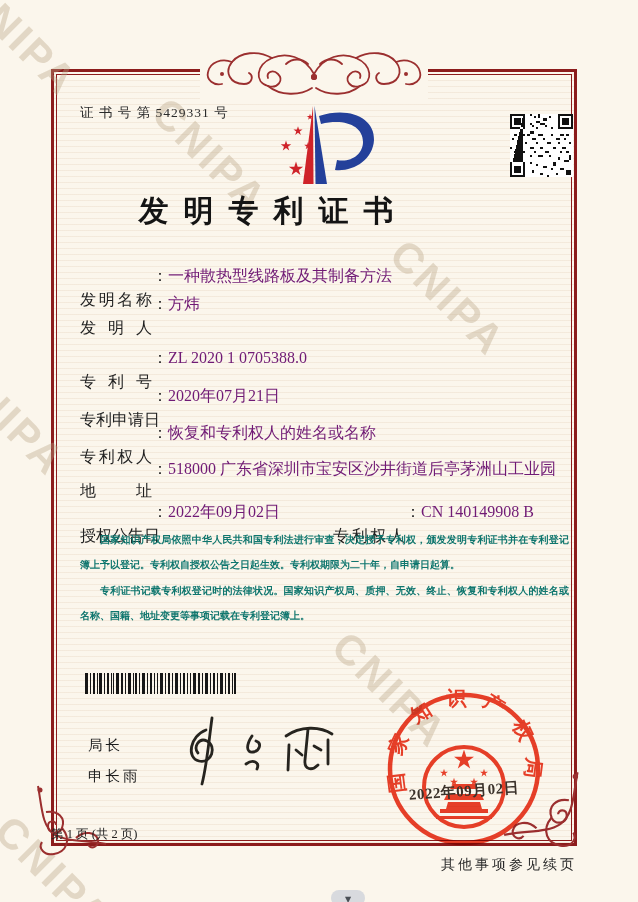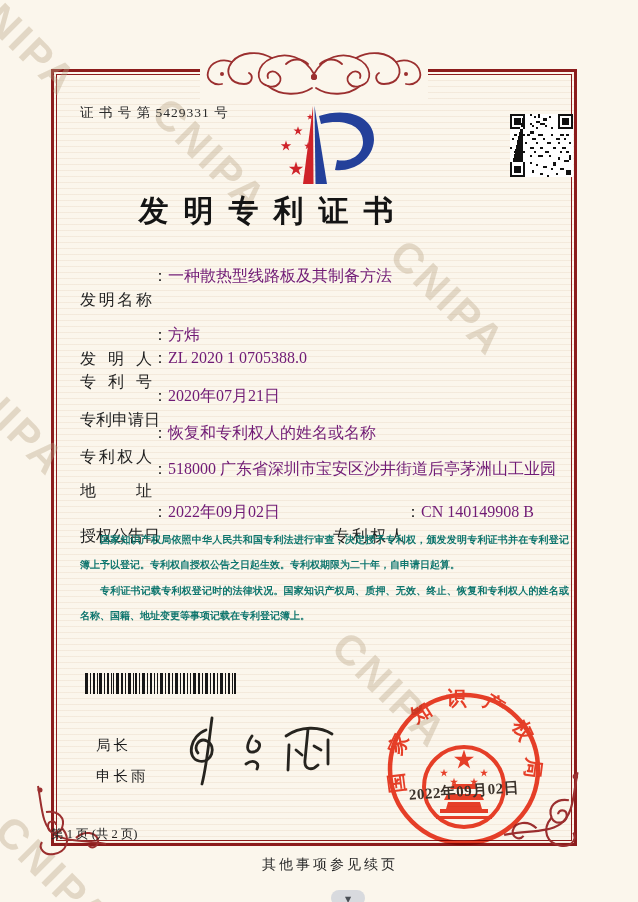--- a/index.html
+++ b/index.html
@@ -50,30 +50,30 @@
   .fcolon{display:inline-block;}
   .fvalue{display:inline-block;margin-left:0;color:#701a75;}
   .fvalue .vline{display:block;line-height:24px;}
   .pair2{position:absolute;left:253px;top:0;}
   .paras{
     left:80px;top:527px;width:489px;
     font-size:10px;line-height:25.4px;text-align:justify;color:#0f766e;font-weight:bold;
   }
   .paras p{margin:0;text-indent:2em;}
   .barcode{left:85px;top:673px;width:151px;height:21px;}
-  .issuer{left:96px;top:730px;font-size:14.5px;letter-spacing:3px;line-height:31px;color:#1e1e1e;}
+  .issuer{left:88px;top:730px;font-size:14.5px;letter-spacing:3px;line-height:31px;color:#1e1e1e;}
   .signature{left:176px;top:712px;width:172px;height:78px;}
   .seal{left:380px;top:685px;width:168px;height:168px;mix-blend-mode:multiply;opacity:0.95;}
   .seal-date{
     left:384px;top:782px;width:160px;text-align:center;
     font-size:15px;font-weight:bold;letter-spacing:0.5px;color:#3b322b;
     transform:rotate(-4deg);
   }
   .page-num{left:51px;top:826px;width:526px;text-align:left;font-size:12.5px;color:#222;}
-  .cont-note{left:67px;top:856px;width:526px;text-align:center;font-size:14px;letter-spacing:3px;color:#2a2a2a;}
+  .cont-note{left:51px;top:856px;width:526px;text-align:right;font-size:14px;letter-spacing:3px;color:#2a2a2a;}
   .scroll-pill{
     left:331px;top:890px;width:34px;height:16px;border-radius:8px;
     background:#d8dade;text-align:center;line-height:13px;cursor:pointer;
   }
   .scroll-pill span{font-size:8px;color:#4a4f55;font-family:"DejaVu Sans",sans-serif;}
 </style>
 </head>
 <body>
 
 <div>
@@ -152,21 +152,21 @@
       <path fill="#111111" d="M2 2h3v3H2z M24 2h3v3h-3z M2 24h3v3H2z"></path>
       <path fill="#111111" d="M9 0h1v1H9z M11 1h1v1h-1z M13 0h1v2h-1z M15 2h2v1h-2z M18 1h1v1h-1z M12 3h2v1h-2z M9 4h1v1H9z M14 4h2v1h-2z M10 5h1v1h-1z M16 5h1v1h-1z M12 6h1v1h-1z M19 6h1v1h-1z M9 8h2v1H9z M2 9h1v1H2z M5 9h2v1H5z M8 9h1v1H8z M13 9h2v1h-2z M19 9h1v1h-1z M23 9h2v1h-2z M26 9h1v1h-1z M1 11h1v1H1z M4 11h1v1H4z M10 11h2v1h-2z M15 11h1v1h-1z M21 11h2v1h-2z M25 11h1v1h-1z M3 13h1v1H3z M7 13h1v1H7z M12 13h1v1h-1z M17 13h2v1h-2z M22 13h1v1h-1z M27 13h1v1h-1z M0 15h1v1H0z M5 15h1v1H5z M9 15h2v1H9z M14 15h1v1h-1z M20 15h1v1h-1z M24 15h2v1h-2z M2 17h1v1H2z M6 17h1v1H6z M11 17h1v1h-1z M16 17h2v1h-2z M23 17h1v1h-1z M26 17h1v1h-1z M9 19h1v1H9z M13 19h2v1h-2z M18 19h1v1h-1z M22 20h1v1h-1z M25 21h2v1h-2z M9 22h1v1H9z M12 23h1v1h-1z M15 24h2v1h-2z M19 25h1v1h-1z M23 25h2v1h-2z M10 26h1v1h-1z M14 27h1v1h-1z M17 28h1v1h-1z M21 27h1v1h-1z M26 26h2v2h-2z M20 22h1v2h-1z M27 19h1v2h-1z"></path>
     </svg>
   </div>
 
   <div class="abs title">发明专利证书</div>
 
   <div class="frow" style="top:266px;">
     <span class="flabel">发明名称</span><span class="fcolon">：</span><span class="fvalue">一种散热型线路板及其制备方法</span>
   </div>
-  <div class="frow" style="top:325px;">
+  <div class="frow" style="top:294px;">
     <span class="flabel">发明人</span><span class="fcolon">：</span><span class="fvalue">方炜</span>
   </div>
   <div class="frow" style="top:348px;">
     <span class="flabel">专利号</span><span class="fcolon">：</span><span class="fvalue">ZL 2020 1 0705388.0</span>
   </div>
   <div class="frow" style="top:386px;">
     <span class="flabel">专利申请日</span><span class="fcolon">：</span><span class="fvalue">2020年07月21日</span>
   </div>
   <div class="frow" style="top:423px;">
     <span class="flabel">专利权人</span><span class="fcolon">：</span><span class="fvalue">恢复和专利权人的姓名或名称</span>

